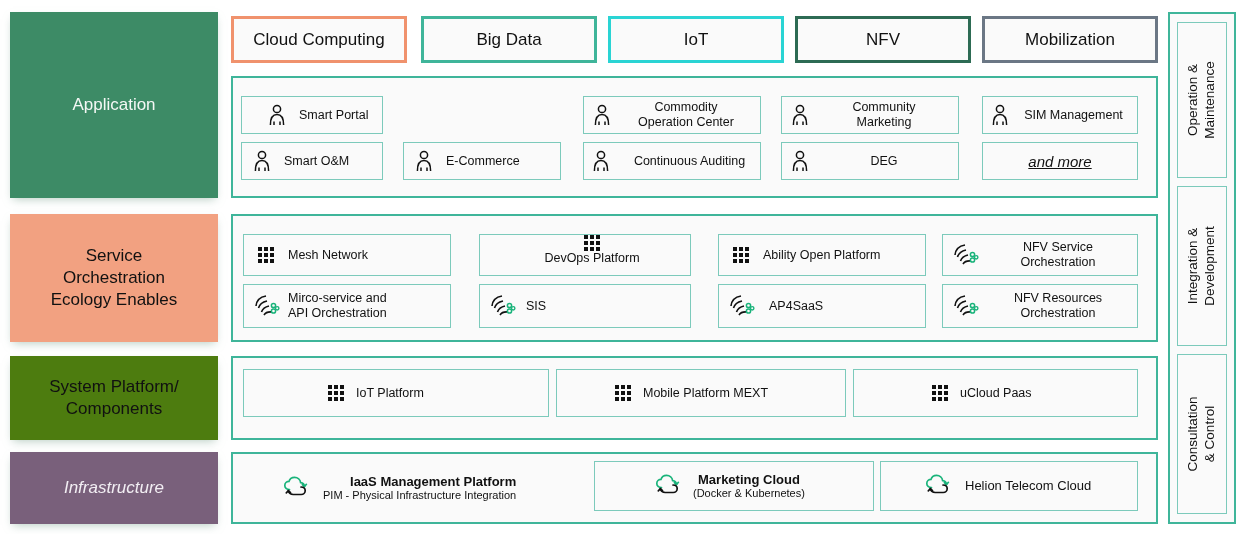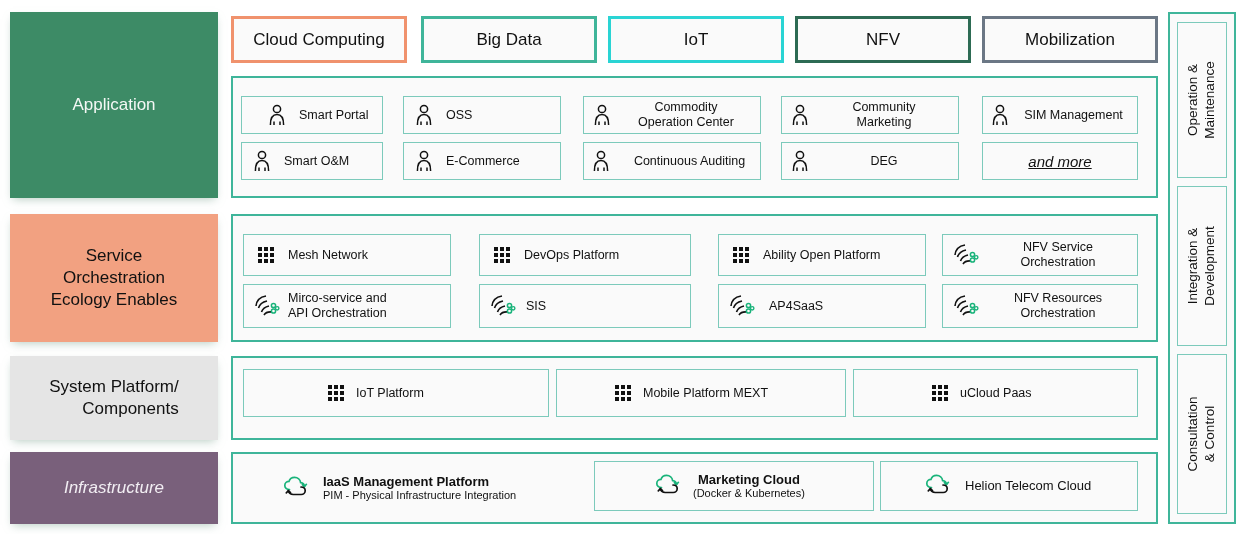--- a/index.html
+++ b/index.html
@@ -120,21 +120,21 @@
   <div class="layer-label" style="left: 10px; top: 12px; width: 208px; height: 186px; background: rgb(61, 139, 102); color: rgb(244, 248, 245);">
     <span style="white-space: pre-line;">Application</span>
   </div>
 
   <div class="layer-label" style="left: 10px; top: 214px; width: 208px; height: 128px; background: rgb(242, 161, 129); color: rgb(17, 17, 17);">
     <span class="ml-multiline" style="white-space: pre-line;">Service
 Orchestration
 Ecology Enables</span>
   </div>
 
-  <div class="layer-label" style="left: 10px; top: 356px; width: 208px; height: 84px; background: #e5e5e5; color: rgb(17, 17, 17); text-align: right;">
+  <div class="layer-label" style="left: 10px; top: 356px; width: 208px; height: 84px; background: #4d7c0f; color: rgb(17, 17, 17);">
     <span style="white-space: pre-line;">System Platform/
 Components</span>
   </div>
 
   <div class="layer-label" style="left: 10px; top: 452px; width: 208px; height: 72px; background: rgb(121, 96, 123); color: rgb(242, 238, 243); font-style: italic;">
     <span style="white-space: pre-line;">Infrastructure</span>
   </div>
 
   <div class="tab" style="left: 231px; top: 16px; width: 176px; height: 47px; border: 3px solid rgb(240, 146, 109);">
     <span>Cloud Computing</span>
@@ -159,31 +159,20 @@
       <svg class="ico" width="20" height="22" viewBox="0 0 20 22">
           <circle cx="10" cy="5" r="3.6" fill="none" stroke="#111" stroke-width="1.5"></circle>
           <path d="M3.4 21 C3.4 13.6 6.4 10.6 10 10.6 C13.6 10.6 16.6 13.6 16.6 21" fill="none" stroke="#111" stroke-width="1.5"></path>
           <line x1="7" y1="17.6" x2="7" y2="21" stroke="#111" stroke-width="1.5"></line>
           <line x1="13" y1="17.6" x2="13" y2="21" stroke="#111" stroke-width="1.5"></line>
         </svg>
     </span>
     <span class="lbl lead" style="padding-left:12px;">Smart Portal</span>
   </div>
 
-  <div class="card" style="left:403px; top:96px; width:158px; height:38px;">
-    <span class="icon" style="margin-left:10px;">
-      <svg class="ico" width="20" height="22" viewBox="0 0 20 22">
-          <circle cx="10" cy="5" r="3.6" fill="none" stroke="#111" stroke-width="1.5"></circle>
-          <path d="M3.4 21 C3.4 13.6 6.4 10.6 10 10.6 C13.6 10.6 16.6 13.6 16.6 21" fill="none" stroke="#111" stroke-width="1.5"></path>
-          <line x1="7" y1="17.6" x2="7" y2="21" stroke="#111" stroke-width="1.5"></line>
-          <line x1="13" y1="17.6" x2="13" y2="21" stroke="#111" stroke-width="1.5"></line>
-        </svg>
-    </span>
-    <span class="lbl lead" style="padding-left:12px;">OSS</span>
-  </div>
 
   <div class="card" style="left:583px; top:96px; width:178px; height:38px;">
     <span class="icon" style="margin-left:8px;">
       <svg class="ico" width="20" height="22" viewBox="0 0 20 22">
           <circle cx="10" cy="5" r="3.6" fill="none" stroke="#111" stroke-width="1.5"></circle>
           <path d="M3.4 21 C3.4 13.6 6.4 10.6 10 10.6 C13.6 10.6 16.6 13.6 16.6 21" fill="none" stroke="#111" stroke-width="1.5"></path>
           <line x1="7" y1="17.6" x2="7" y2="21" stroke="#111" stroke-width="1.5"></line>
           <line x1="13" y1="17.6" x2="13" y2="21" stroke="#111" stroke-width="1.5"></line>
         </svg>
     </span>
@@ -280,21 +269,21 @@
           <i></i>
           <i></i>
           <i></i>
           <i></i>
           <i></i>
         </span>
     </span>
     <span class="lbl lead" style="padding-left:14px;">Mesh Network</span>
   </div>
 
-  <div class="card" style="left:479px; top:234px; width:212px; height:42px;">
+  <div class="card" style="left:479px; top:234px; width:212px; height:42px;flex-direction:column;">
     <span class="icon" style="margin-left:14px;">
       <span class="dots">
           <i></i>
           <i></i>
           <i></i>
           <i></i>
           <i></i>
           <i></i>
           <i></i>
           <i></i>
@@ -456,21 +445,21 @@
 
   <div class="card noborder" style="left:262px; top:462px; width:330px; height:52px;">
     <span class="icon" style="margin-left:18px;">
       <svg class="ico" width="30" height="26" viewBox="0 0 30 26">
         <path d="M8.5 14.5 C5.6 14.5 3.8 12.7 3.8 10.4 C3.8 8.1 5.6 6.4 8 6.4 C8.6 4 10.9 2.3 13.6 2.3 C16.7 2.3 19.3 4.6 19.6 7.6 C21.8 7.9 23.4 9.6 23.4 11.6" fill="none" stroke="#19b37a" stroke-width="1.7" stroke-linecap="round"></path>
         <path d="M23.4 11.6 L21.4 9.6 M23.4 11.6 L25.4 9.3" fill="none" stroke="#19b37a" stroke-width="1.7" stroke-linecap="round"></path>
         <path d="M20 12 C22.6 12 24.2 13.6 24.2 15.7 C24.2 17.9 22.4 19.5 20.2 19.5 L12.2 19.5 C9.6 19.5 7.4 17.8 7.4 15.6" fill="none" stroke="#111" stroke-width="1.7" stroke-linecap="round"></path>
         <path d="M7.4 15.6 L9.5 17.6 M7.4 15.6 L5.3 17.8" fill="none" stroke="#111" stroke-width="1.7" stroke-linecap="round"></path>
       </svg>
     </span>
-    <span class="stack" style="padding-left:12px;">
+    <span class="stack" style="padding-left:12px;text-align:right;">
       <span class="big-label">IaaS Management Platform</span>
       <span class="sub-label">PIM - Physical Infrastructure Integration</span>
     </span>
   </div>
 
   <div class="card" style="left:594px; top:461px; width:280px; height:50px;">
     <span class="icon" style="margin-left:58px;">
       <svg class="ico" width="30" height="26" viewBox="0 0 30 26">
         <path d="M8.5 14.5 C5.6 14.5 3.8 12.7 3.8 10.4 C3.8 8.1 5.6 6.4 8 6.4 C8.6 4 10.9 2.3 13.6 2.3 C16.7 2.3 19.3 4.6 19.6 7.6 C21.8 7.9 23.4 9.6 23.4 11.6" fill="none" stroke="#19b37a" stroke-width="1.7" stroke-linecap="round"></path>
         <path d="M23.4 11.6 L21.4 9.6 M23.4 11.6 L25.4 9.3" fill="none" stroke="#19b37a" stroke-width="1.7" stroke-linecap="round"></path>

